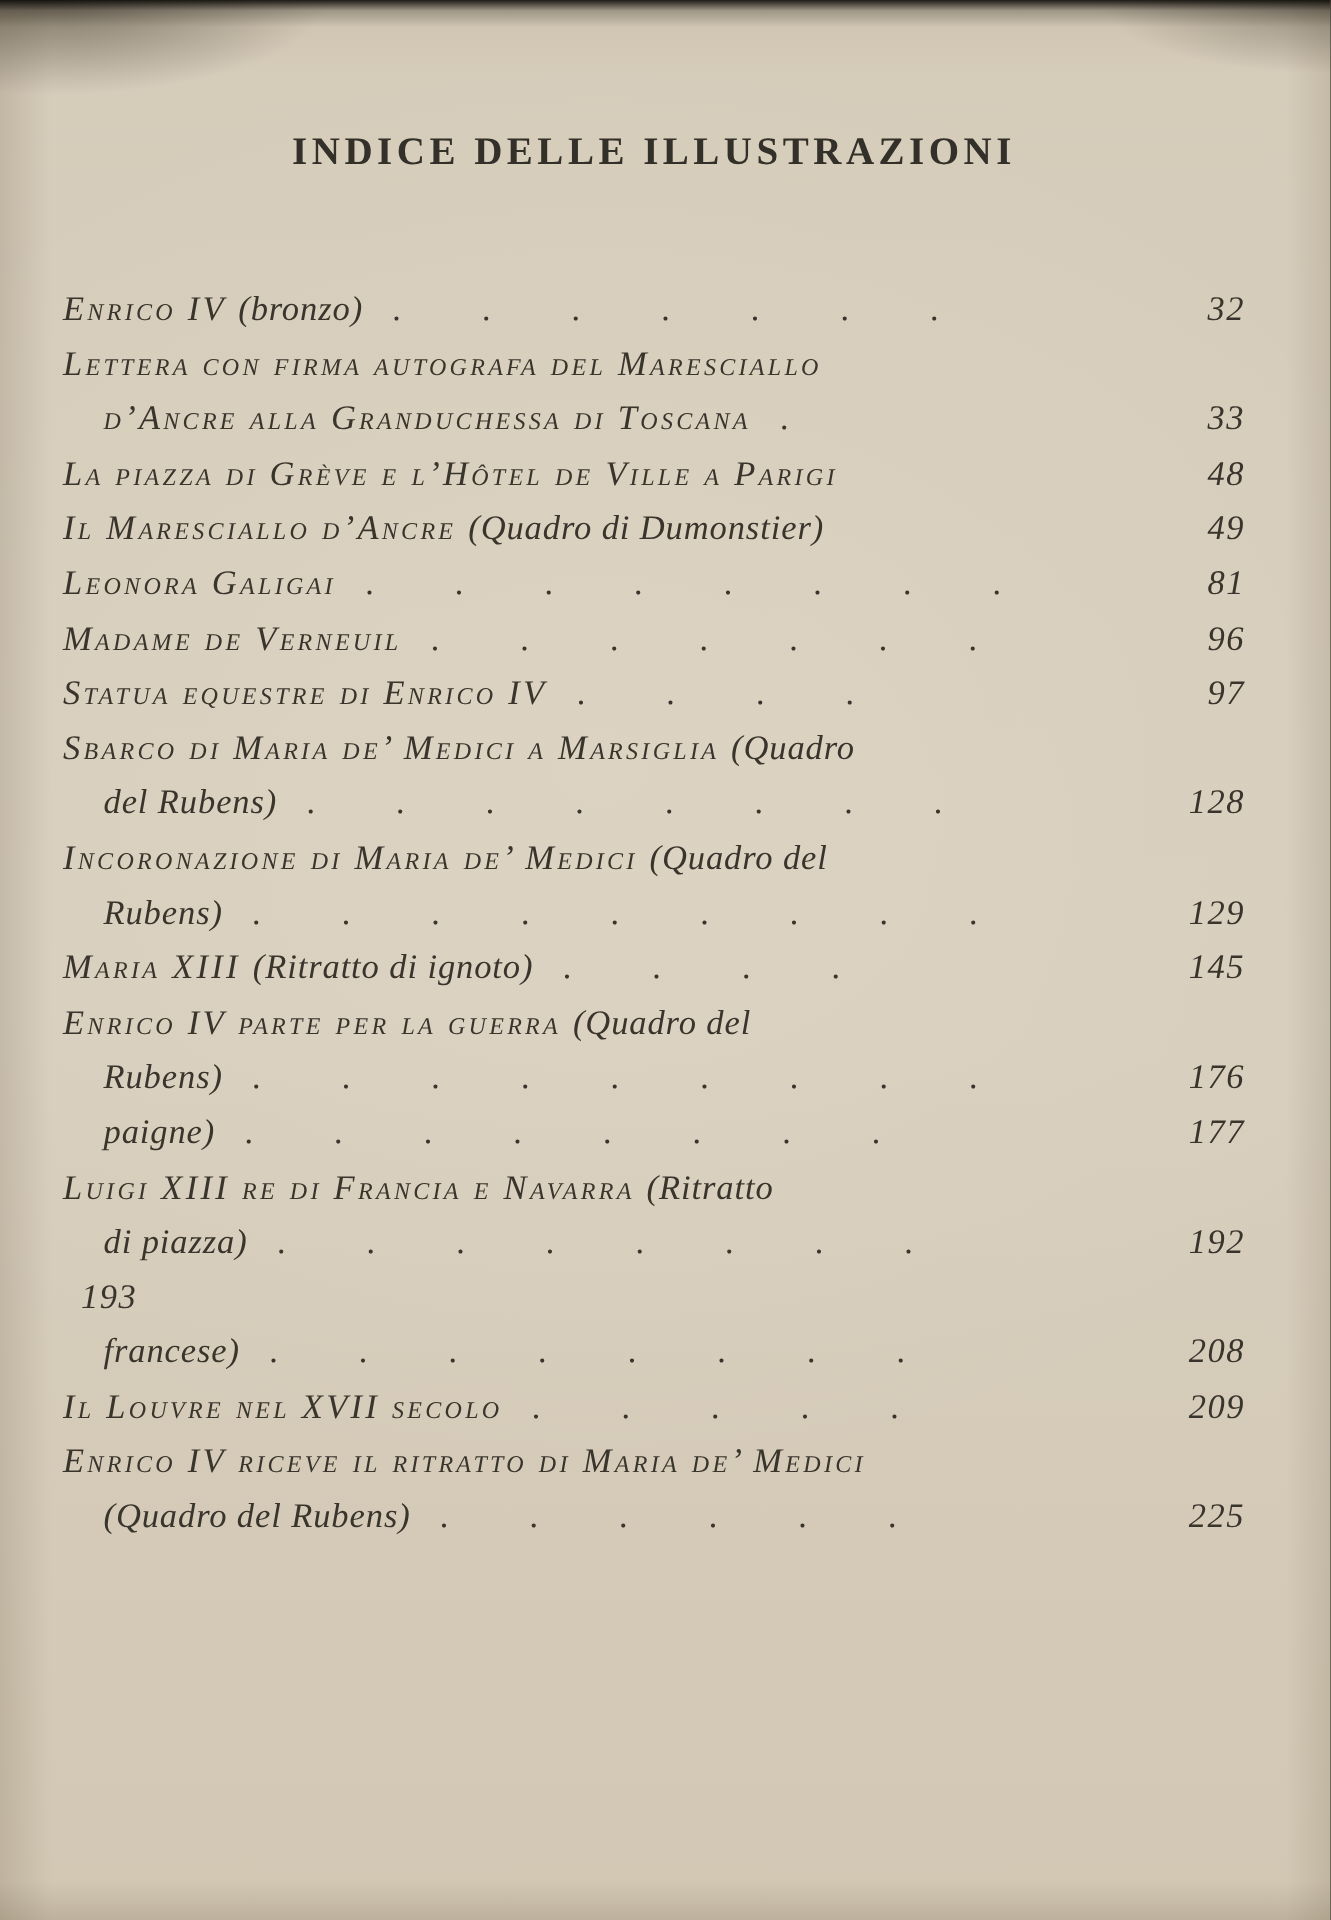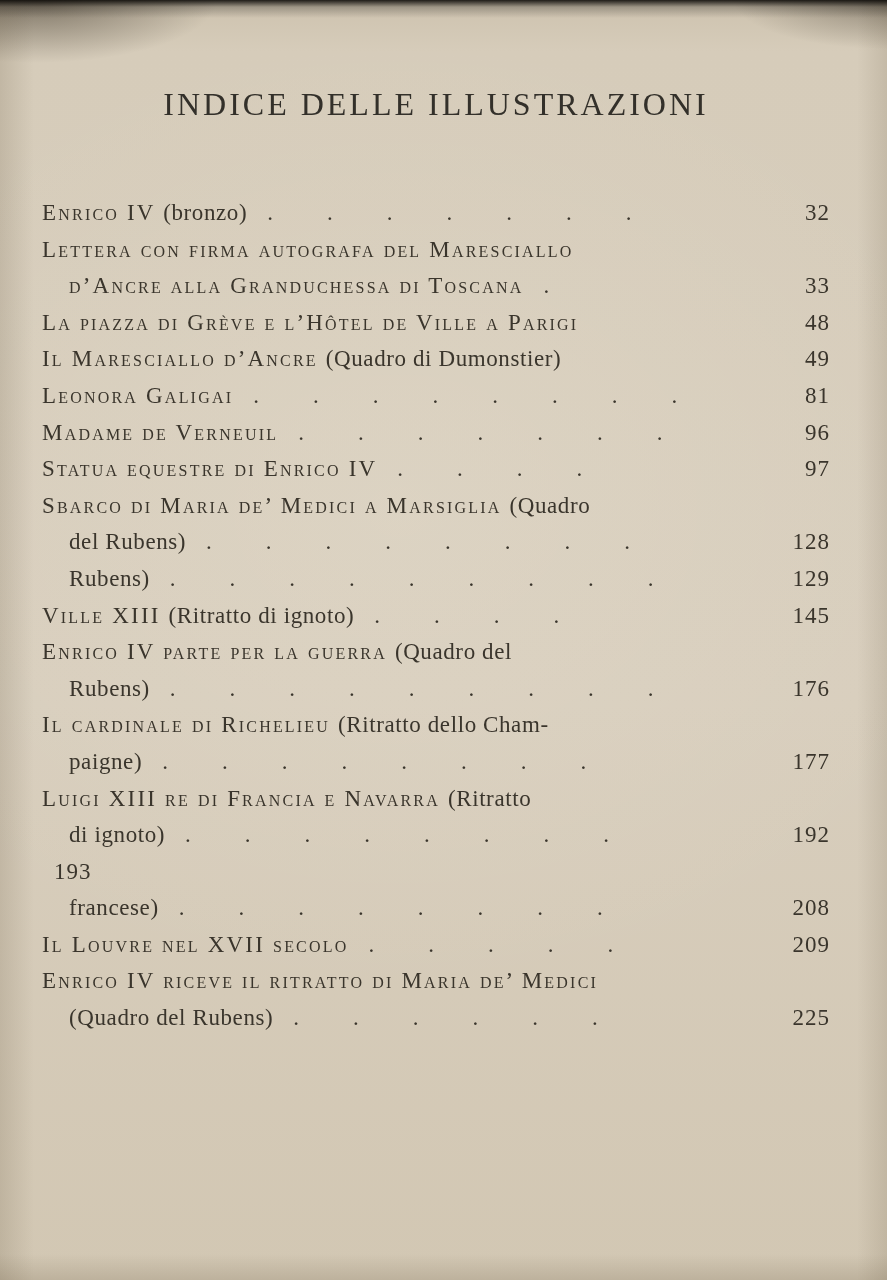--- a/index.html
+++ b/index.html
@@ -20,27 +20,27 @@
       linear-gradient(180deg, rgba(12,10,7,0.90) 0px, rgba(12,10,7,0.25) 7px, rgba(12,10,7,0) 18px),
       radial-gradient(ellipse 260px 90px at 4% 0%, rgba(25,18,8,0.45), transparent 70%),
       radial-gradient(ellipse 220px 70px at 100% 0%, rgba(25,18,8,0.35), transparent 70%),
       linear-gradient(90deg, rgba(70,55,30,0.14) 0px, rgba(70,55,30,0) 34px),
       linear-gradient(270deg, rgba(70,55,30,0.12) 0px, rgba(70,55,30,0) 30px),
       linear-gradient(0deg, rgba(70,55,30,0.15) 0px, rgba(70,55,30,0) 26px);
   }
   .content { position:absolute; top:0; left:42px; right:57px; color:var(--ink,#3a352c); }
   .title {
     margin:86px 0 0 0; text-align:center;
-    font-size:32px; font-weight:normal; letter-spacing:3px;
+    font-size:26px; font-weight:bold; letter-spacing:3px;
     color:var(--ink-dark,#33302a); white-space:nowrap;
   }
   .entries { margin-top:72px; font-size:23px; }
   .line {
     display:flex; justify-content:space-between; align-items:baseline;
-    height:36.6px; line-height:36.6px; white-space:nowrap;
+    height:36.6px; line-height:36.6px; white-space:nowrap;font-style:italic;
   }
   .line.cont { padding-left:27px; }
   .line-text { min-width:0; }
   .sc { font-variant:small-caps; letter-spacing:2.2px; }
   .rm { letter-spacing:0.6px; }
   .dots { letter-spacing:54px; margin-left:20px; }
   .pagenum { flex:0 0 auto; margin-left:12px; letter-spacing:1px; }
 </style>
 </head>
 <body>
@@ -97,55 +97,55 @@
         <div class="entry">
           <div class="line">
             <span class="line-text"><span class="sc">Sbarco di Maria de’ Medici a Marsiglia </span><span class="rm">(Quadro</span></span>
           </div>
           <div class="line cont">
             <span class="line-text"><span class="rm">del Rubens)</span><span class="dots">........</span></span>
             <span class="pagenum">128</span>
           </div>
         </div>
         <div class="entry">
+          <div class="line">
+            <span class="line-text"><span class="sc">Incoronazione di Maria de’ Medici </span><span class="rm">(Quadro del</span></span>
+          </div>
           <div class="line cont">
             <span class="line-text"><span class="rm">Rubens)</span><span class="dots">.........</span></span>
             <span class="pagenum">129</span>
           </div>
         </div>
         <div class="entry">
           <div class="line">
-            <span class="line-text"><span class="sc">Ville XIII </span><span class="rm">(Ritratto di ignoto)</span><span class="dots">....</span></span>
+            <span class="line-text"><span class="sc">Maria XIII </span><span class="rm">(Ritratto di ignoto)</span><span class="dots">....</span></span>
             <span class="pagenum">145</span>
           </div>
         </div>
         <div class="entry">
           <div class="line">
             <span class="line-text"><span class="sc">Enrico IV parte per la guerra </span><span class="rm">(Quadro del</span></span>
           </div>
           <div class="line cont">
             <span class="line-text"><span class="rm">Rubens)</span><span class="dots">.........</span></span>
             <span class="pagenum">176</span>
           </div>
         </div>
         <div class="entry">
-          <div class="line">
-            <span class="line-text"><span class="sc">Il cardinale di Richelieu </span><span class="rm">(Ritratto dello Cham-</span></span>
-          </div>
           <div class="line cont">
             <span class="line-text"><span class="rm">paigne)</span><span class="dots">........</span></span>
             <span class="pagenum">177</span>
           </div>
         </div>
         <div class="entry">
           <div class="line">
             <span class="line-text"><span class="sc">Luigi XIII re di Francia e Navarra </span><span class="rm">(Ritratto</span></span>
           </div>
           <div class="line cont">
-            <span class="line-text"><span class="rm">di ignoto)</span><span class="dots">........</span></span>
+            <span class="line-text"><span class="rm">di piazza)</span><span class="dots">........</span></span>
             <span class="pagenum">192</span>
           </div>
         </div>
         <div class="entry">
           <div class="line">
             <span class="pagenum">193</span>
           </div>
         </div>
         <div class="entry">
           <div class="line cont">

